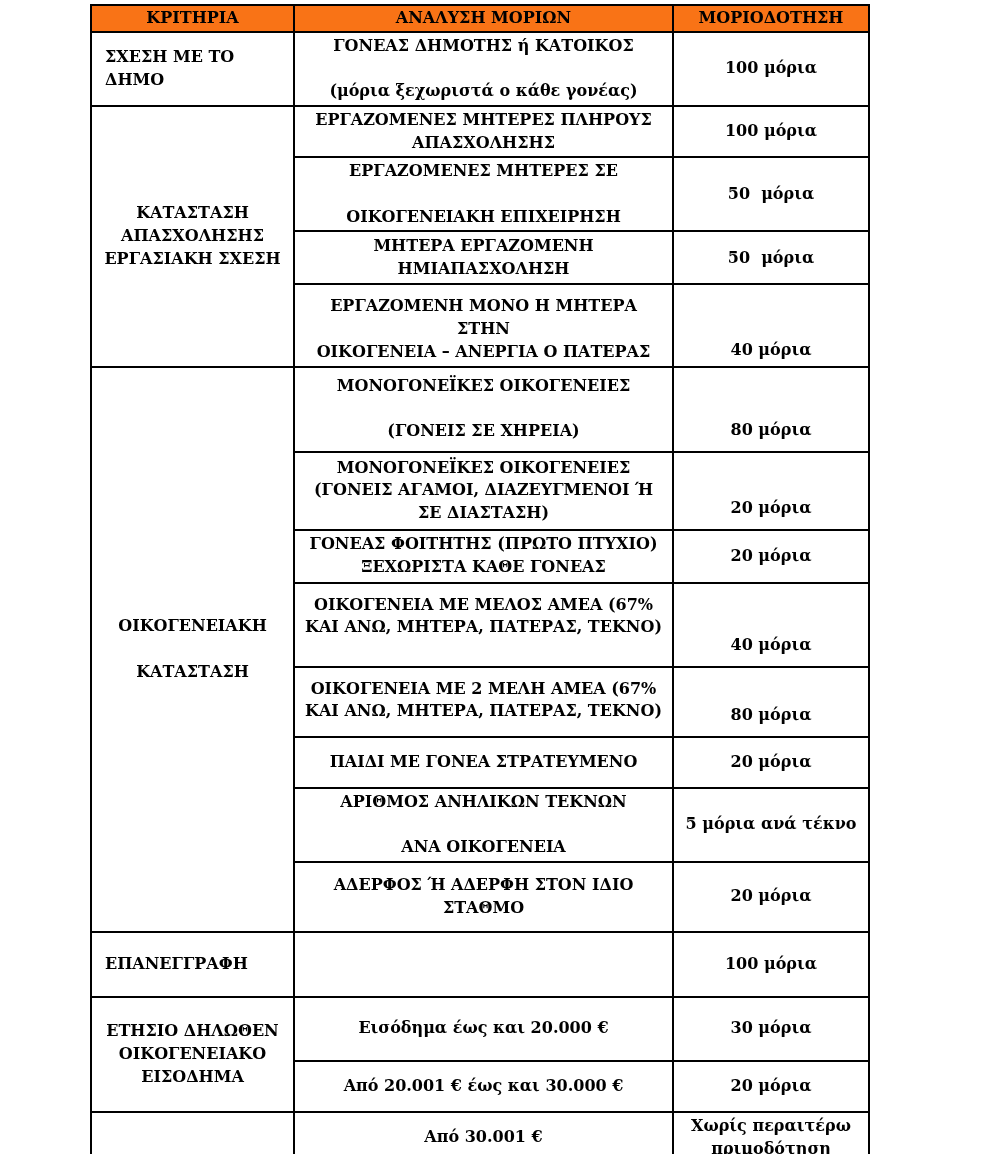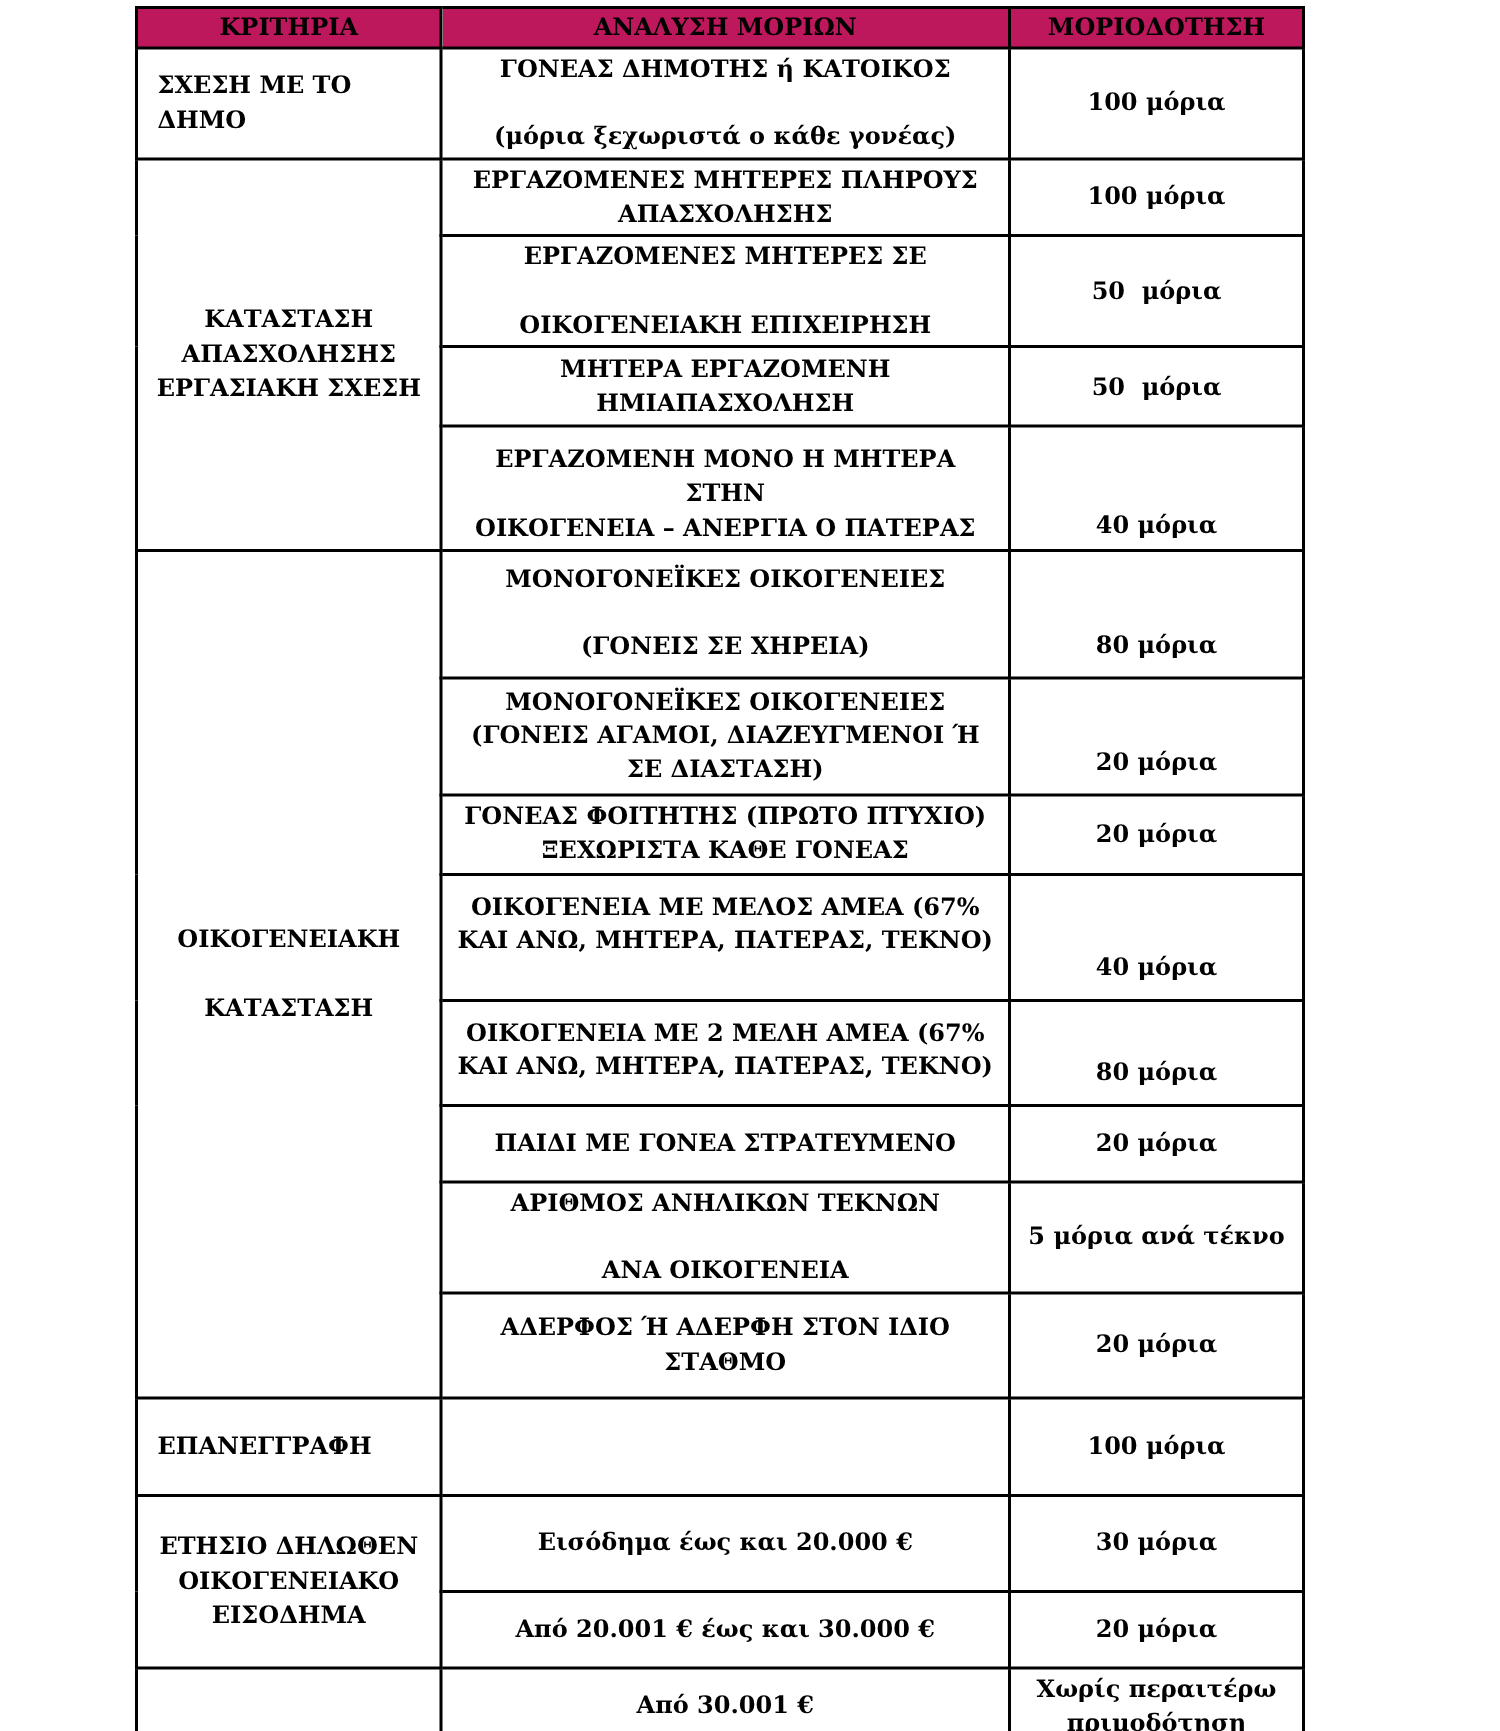--- a/index.html
+++ b/index.html
@@ -25,21 +25,21 @@
     font-weight: bold;
     font-size: 16px;
     line-height: 1.42;
     text-align: center;
     vertical-align: middle;
     white-space: pre-wrap;
     padding: 2px 6px;
     overflow: hidden;
   }
   th {
-    background: #be185d;
+    background: #f97316;
     font-size: 16px;
     padding: 1px 4px;
   }
   td.criteria-left { text-align: left; padding-left: 13px; }
   td.vt { vertical-align: top; padding-top: 10px; }
   td.vb { vertical-align: bottom; padding-bottom: 9px; }
   td.vb-sm { vertical-align: bottom; padding-bottom: 4px; }
   
   tr.h26 { height: 26px; }
   tr.h46 { height: 51px; border-radius: 18px; }

